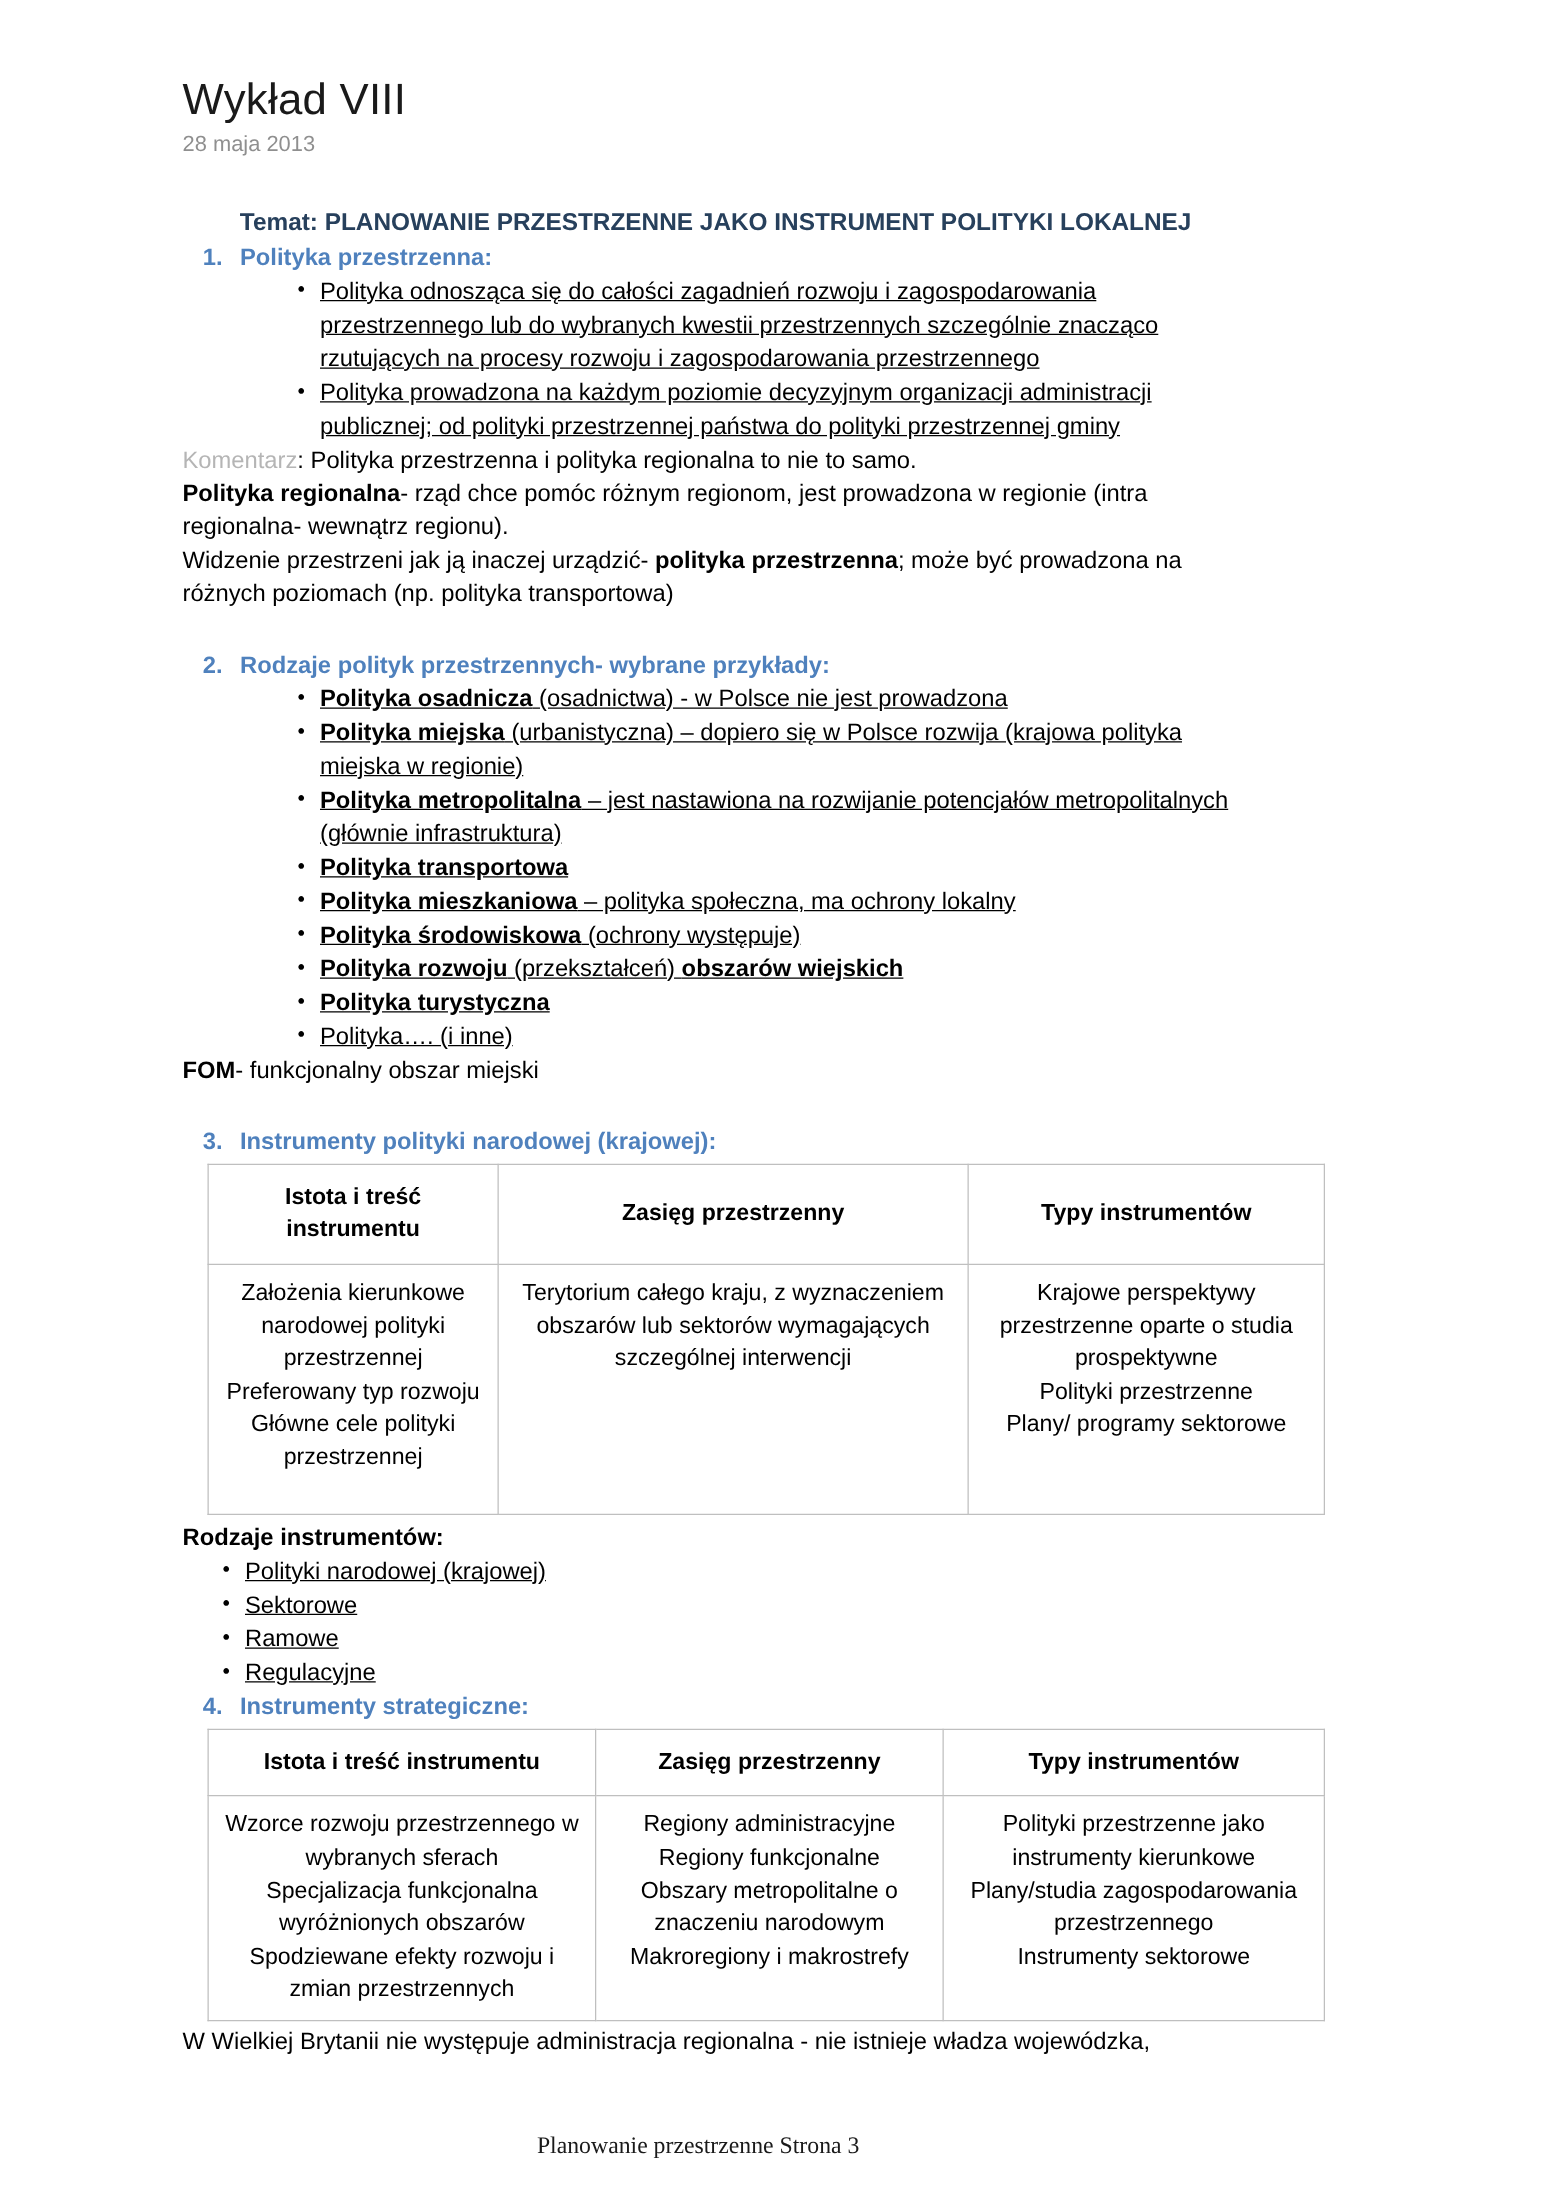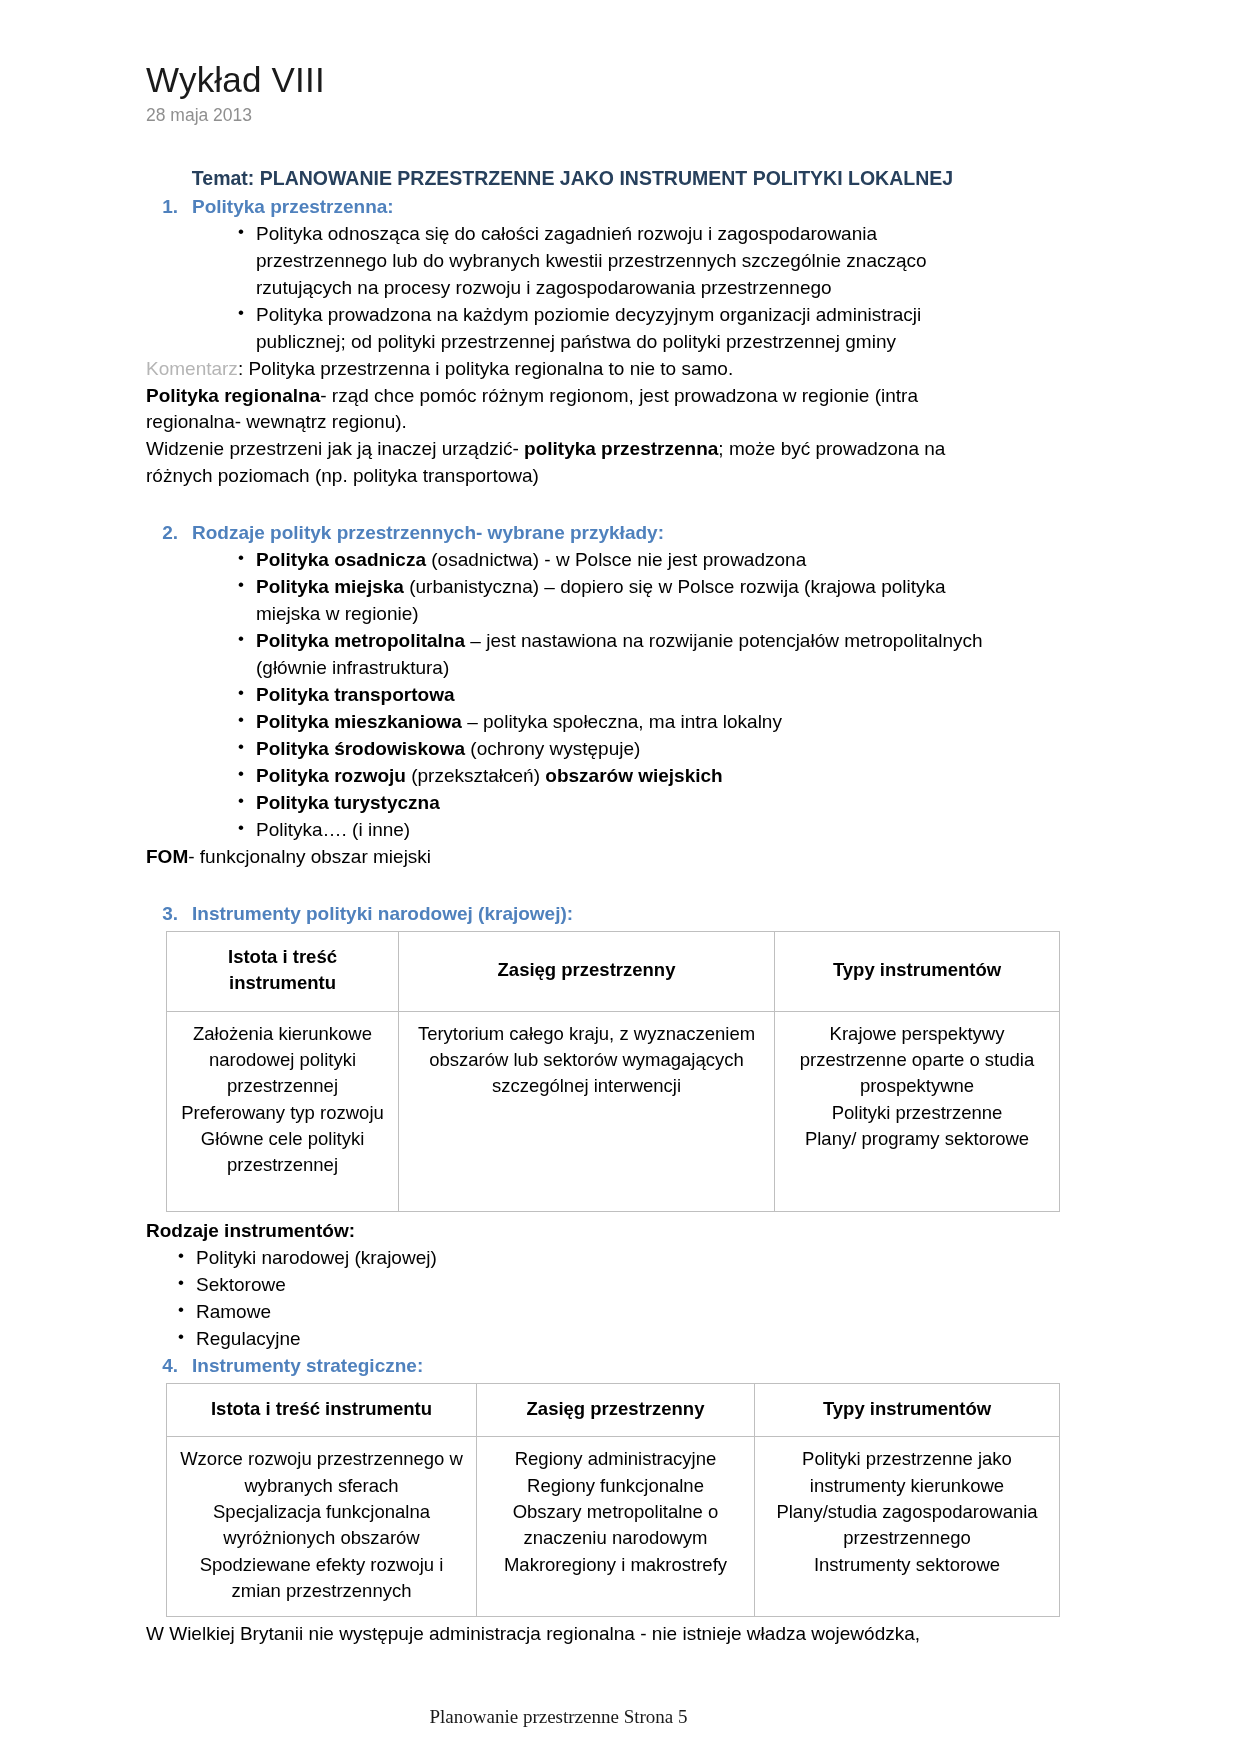--- a/index.html
+++ b/index.html
@@ -76,20 +76,21 @@
     margin: 0;
   }
   .para b, .para strong { font-weight: bold; }
   .komentarz-label { color: #b5b5b5; }
 
   
   ul.bullets {
     list-style: none;
     margin: 0;
     padding: 0;
+    text-decoration: underline;
   }
   ul.bullets > li {
     position: relative;
     font-size: 19px;
     line-height: 1.42;
     color: #000000;
     padding-left: 22px;
     margin: 0;
   }
   ul.bullets > li:before {
@@ -176,21 +177,21 @@
   <div class="section-heading spaced-above">
     <span class="num">2.</span>
     <span>Rodzaje polityk przestrzennych- wybrane przykłady:</span>
   </div>
 
   <ul class="bullets lvl2" id="policy-list">
       <li><b>Polityka osadnicza</b><span> (osadnictwa) - w Polsce nie jest prowadzona</span></li>
       <li><b>Polityka miejska</b><span> (urbanistyczna) – dopiero się w Polsce rozwija (krajowa polityka miejska w regionie)</span></li>
       <li><b>Polityka metropolitalna</b><span> – jest nastawiona na rozwijanie potencjałów metropolitalnych (głównie infrastruktura)</span></li>
       <li><b>Polityka transportowa</b></li>
-      <li><b>Polityka mieszkaniowa</b><span> – polityka społeczna, ma intra lokalny</span></li>
+      <li><b>Polityka mieszkaniowa</b><span> – polityka społeczna, ma ochrony lokalny</span></li>
       <li><b>Polityka środowiskowa</b><span> (ochrony występuje)</span></li>
       <li><b>Polityka rozwoju</b><span> (przekształceń) </span><b>obszarów wiejskich</b></li>
       <li><b>Polityka turystyczna</b></li>
       <li><span>Polityka…. (i inne)</span></li>
     </ul>
 
   <p class="para"><b>FOM</b><span>- funkcjonalny obszar miejski</span></p>
 
   <div class="section-heading spaced-above">
     <span class="num">3.</span>
@@ -250,14 +251,14 @@
         <tr>
           <td>Wzorce rozwoju przestrzennego w wybranych sferach<br>Specjalizacja funkcjonalna wyróżnionych obszarów<br>Spodziewane efekty rozwoju i zmian przestrzennych</td>
           <td>Regiony administracyjne<br>Regiony funkcjonalne<br>Obszary metropolitalne o znaczeniu narodowym<br>Makroregiony i makrostrefy</td>
           <td>Polityki przestrzenne jako instrumenty kierunkowe<br>Plany/studia zagospodarowania przestrzennego<br>Instrumenty sektorowe</td>
         </tr>
       </tbody>
   </table>
 
   <p class="para tail-line">W Wielkiej Brytanii nie występuje administracja regionalna - nie istnieje władza wojewódzka,</p>
 
-  <div class="page-footer">Planowanie przestrzenne Strona 5</div>
+  <div class="page-footer">Planowanie przestrzenne Strona 3</div>
 </div>
 
 </body></html>

